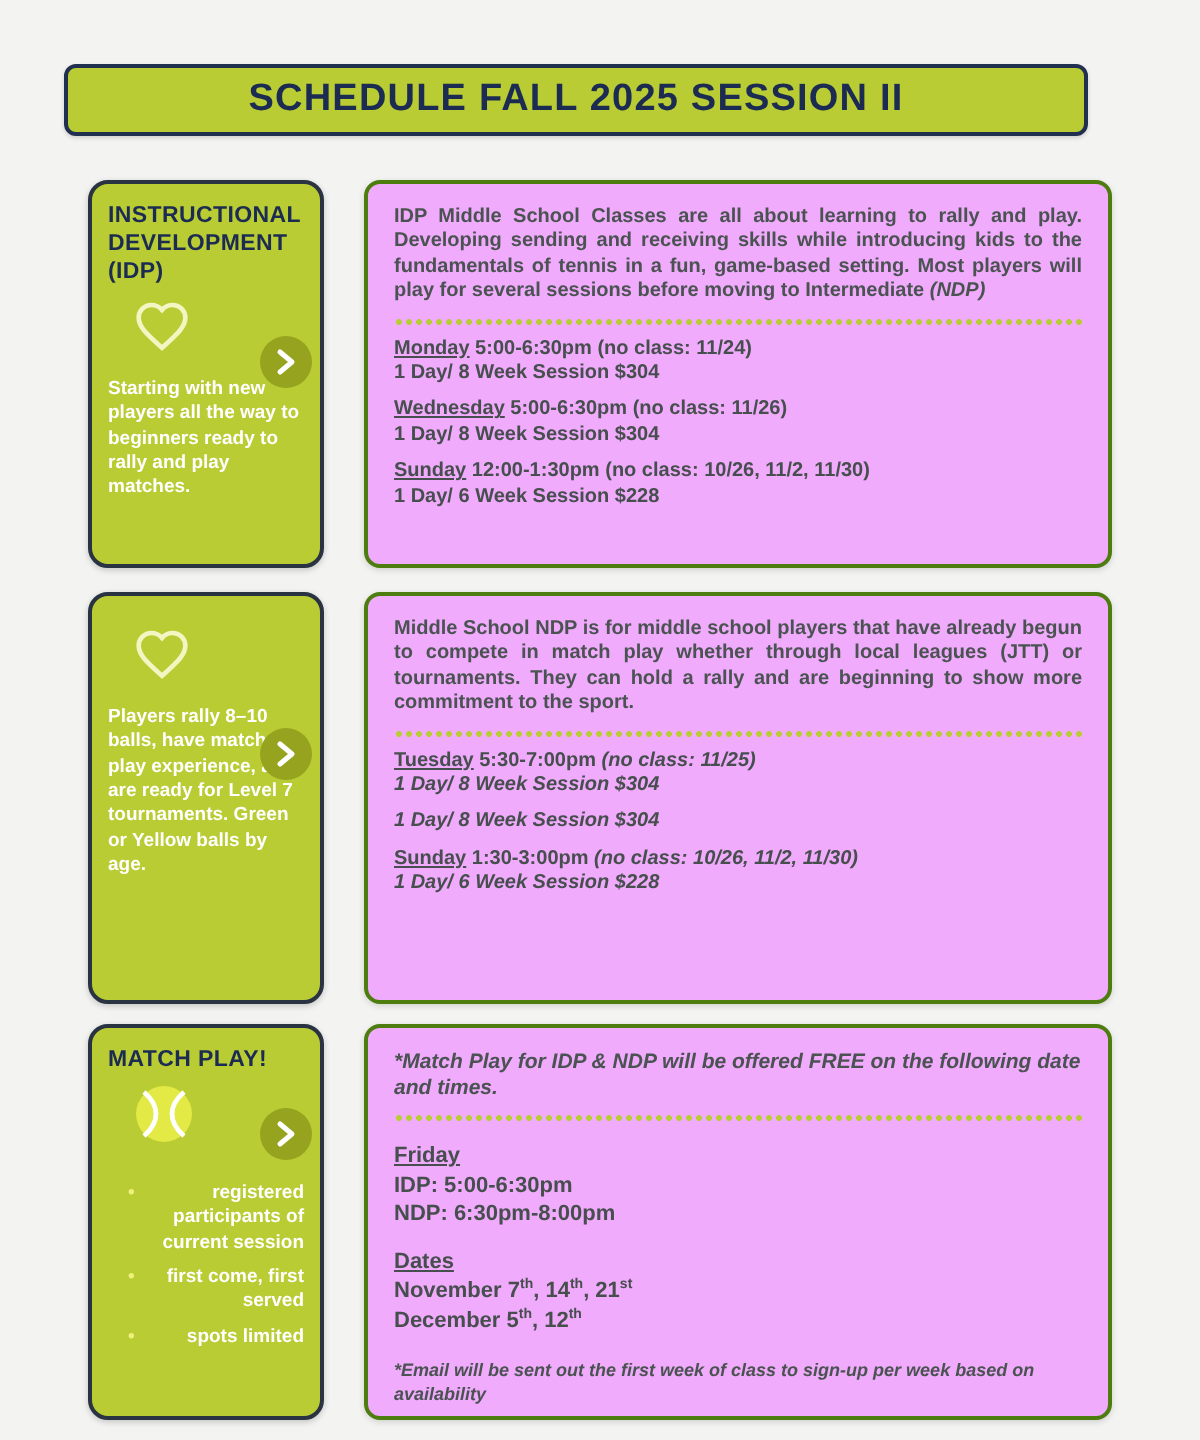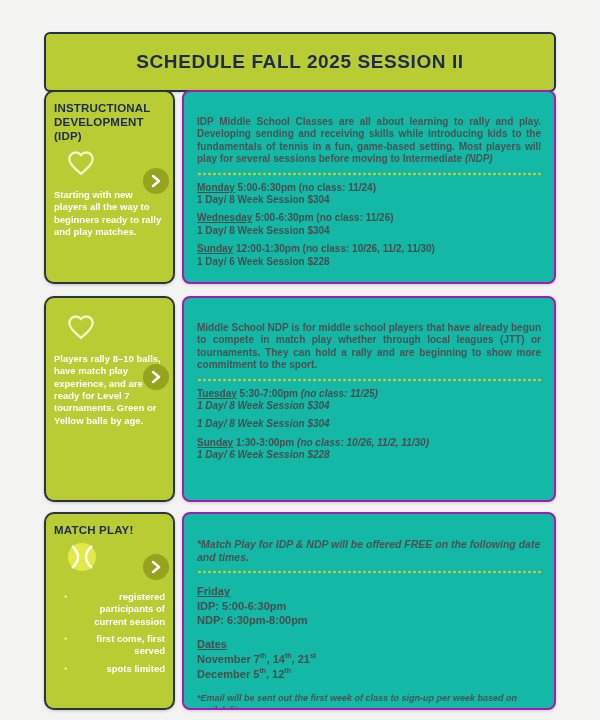--- a/index.html
+++ b/index.html
@@ -15,49 +15,49 @@
     width:600px;height:720px;
     background:#f3f3f1;
     font-family:"Liberation Sans", sans-serif;
     position:relative;
     overflow:hidden;
   }
   .page{position:absolute;inset:0;}
 
   
   .banner{
-    position:absolute;left:44px;top:32px;width:512px;height:60px;
+    position:absolute;left:32px;top:32px;width:512px;height:36px;
     background:var(--green);
     border:2px solid #223050;border-radius:6px;
     display:flex;align-items:center;justify-content:center;
     box-shadow:0 1px 2px rgba(0,0,0,.15);
   }
   .banner h1{
     margin:0;color:var(--navy);
     font-size:19px;font-weight:bold;letter-spacing:.6px;
   }
 
   
   .row{position:absolute;left:44px;width:512px;}
   #row1{top:90px;height:194px;}
   #row2{top:296px;height:206px;}
   #row3{top:512px;height:198px;}
 
   .card-left{
-    position:absolute;left:0;top:0;width:131px;height:100%;
+    position:absolute;left:0;top:0;width:118px;height:100%;
     background:var(--green);
     border:2px solid var(--border-dark);border-radius:10px;
     padding:9px 8px;overflow:hidden;
     box-shadow:0 1px 3px rgba(0,0,0,.2);
   }
   .card-right{
     position:absolute;left:138px;top:0;width:374px;height:100%;
-    background:#14b8a6;
-    border:2px solid #a21caf;border-radius:8px;
-    padding:24px 13px;overflow:hidden;
+    background:#f0abfc;
+    border:2px solid #4d7c0f;border-radius:8px;
+    padding:11px 13px;overflow:hidden;
     box-shadow:0 1px 3px rgba(0,0,0,.15);
   }
 
   .left-title{
     color:var(--navy);font-weight:bold;font-size:11.5px;line-height:1.22;
     letter-spacing:.2px;margin:0;
   }
   .icon-wrap{height:36px;display:flex;align-items:center;padding-left:12px;margin-top:4px;}
   .left-desc{
     color:#ffffff;font-weight:bold;font-size:9.5px;line-height:1.3;margin-top:6px;

